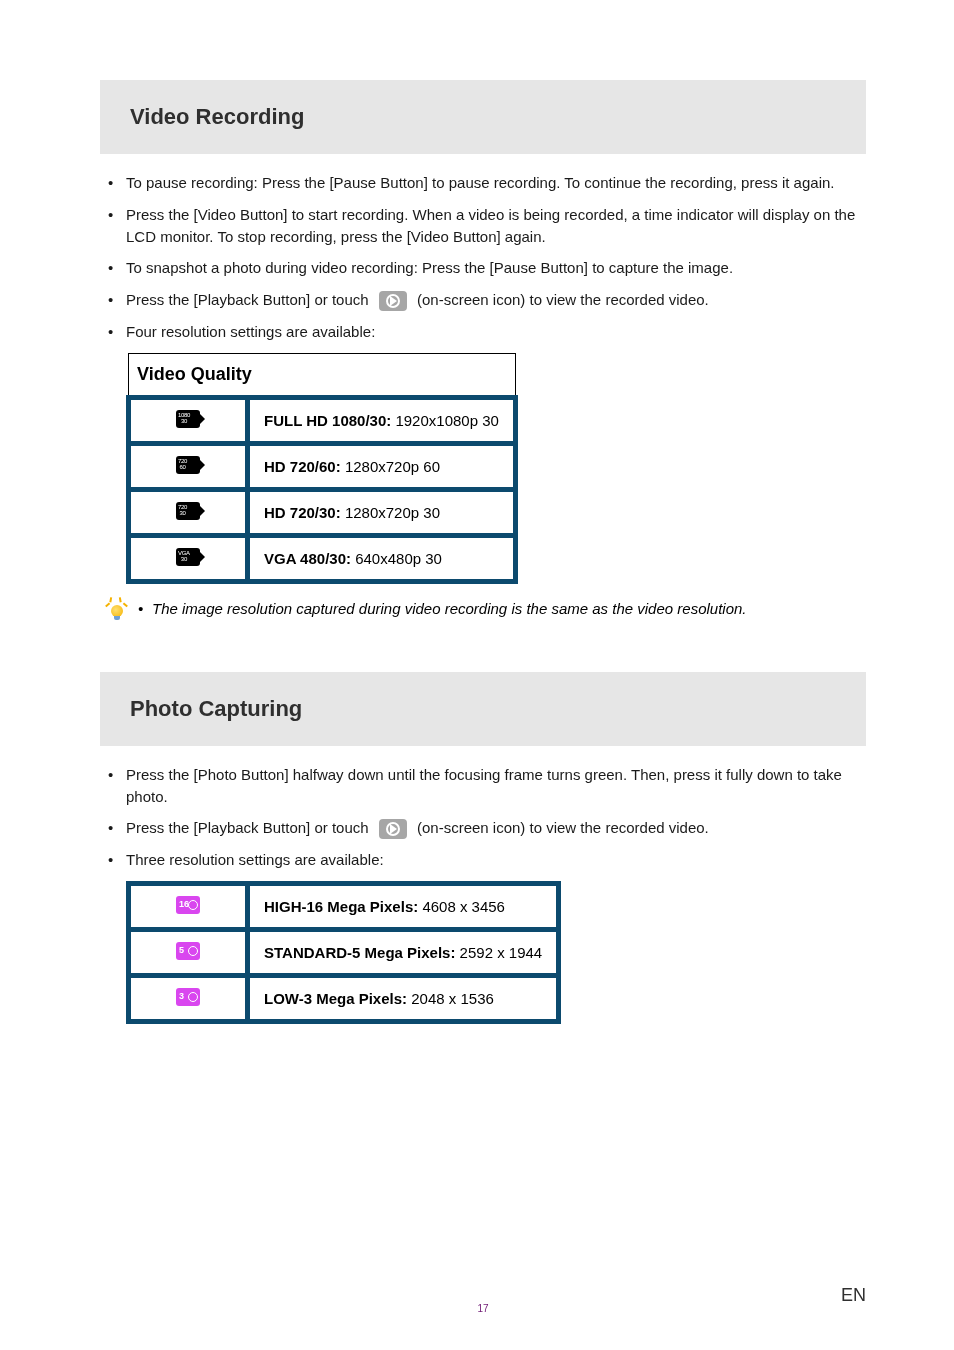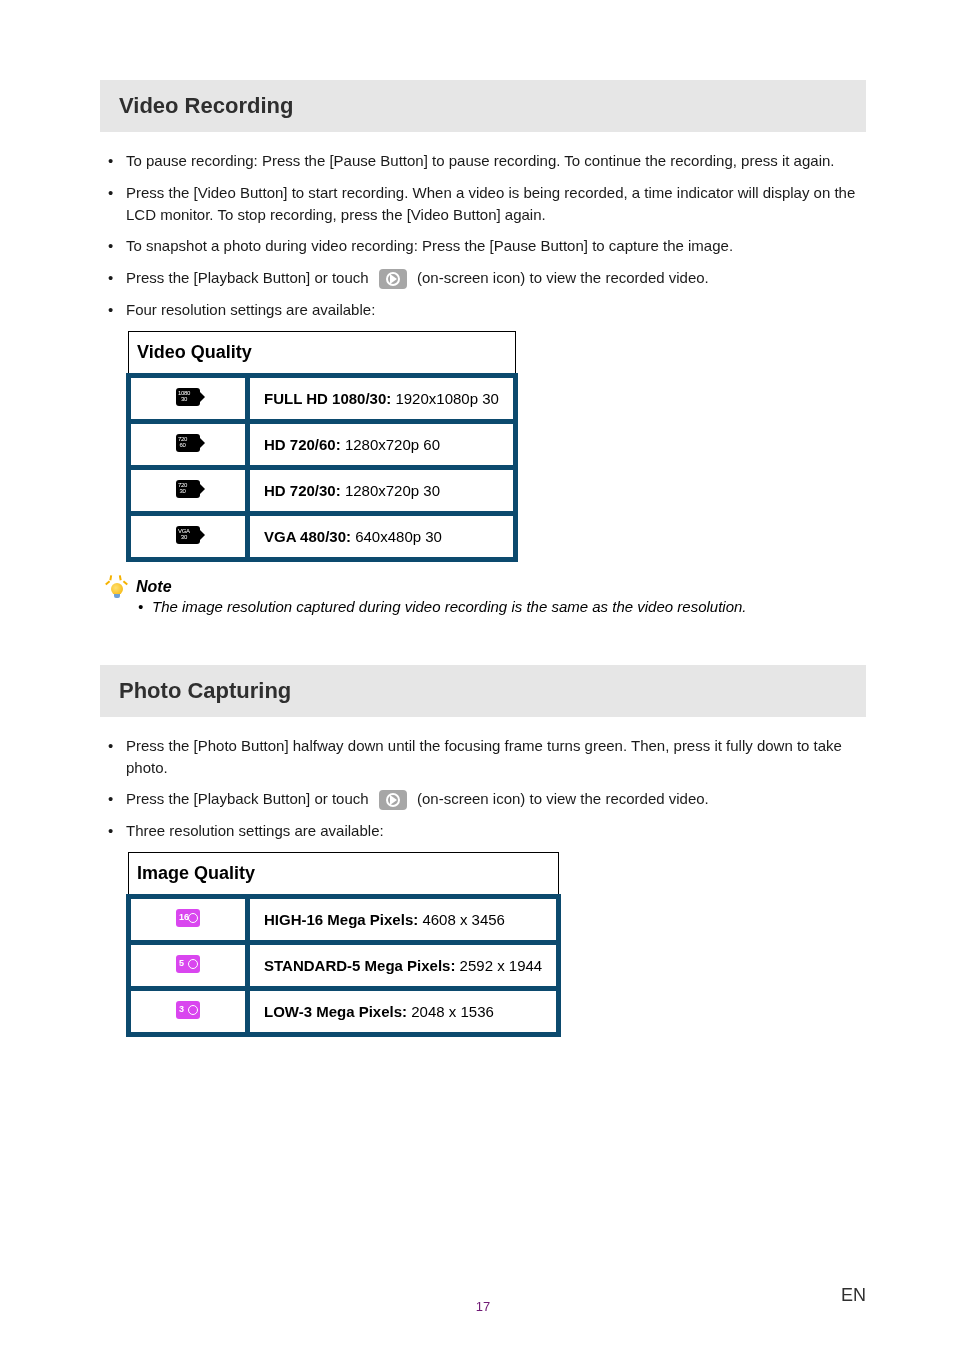--- a/index.html
+++ b/index.html
@@ -15,21 +15,21 @@
     position: relative;
     box-sizing: border-box;
     padding: 80px 88px 0 100px;
   }
   .section-bar {
     background: #e6e6e6;
     padding: 12px 18px;
     margin-bottom: 18px;
   }
   .section-bar h2 {
-    margin: 1px;
+    margin: 12px;
     font-size: 22px;
     font-weight: bold;
     color: #2f2f2f;
   }
   ul.bullets {
     list-style: none;
     padding: 0;
     margin: 0 0 10px 0;
   }
   ul.bullets > li {
@@ -199,21 +199,21 @@
   .footer {
     position: absolute;
     bottom: 36px;
     left: 0;
     width: 100%;
     box-sizing: border-box;
     padding: 0 88px 0 100px;
   }
   .page-num {
     text-align: center;
-    font-size: 13px;
+    font-size: 10px;
     color: #701a75;
   }
   .lang {
     position: absolute;
     right: 88px;
     bottom: 8px;
     font-size: 18px;
     color: #2f2f2f;
   }
   .bold { font-weight: bold; }
@@ -266,44 +266,40 @@
   <div class="note-row">
     <div class="note-icon">
       <span class="ray r1"></span>
         <span class="ray r2"></span>
         <span class="ray r3"></span>
         <span class="ray r4"></span>
       <span class="bulb"></span>
         <span class="base"></span>
     </div>
     <div class="note-body">
-      <p class="note-title">Note</p>
       <p class="note-text">The image resolution captured during video recording is the same as the video resolution.</p>
     </div>
   </div>
 
   <div class="section-bar">
     <h2>Photo Capturing</h2>
   </div>
 
   <ul class="bullets">
     <li>Press the [Photo Button] halfway down until the focusing frame turns green. Then, press it fully down to take photo.</li>
     <li>
       <span>Press the [Playback Button] or touch </span>
       <span class="inline-icon"></span>
       <span> (on-screen icon) to view the recorded video.</span>
     </li>
     <li>Three resolution settings are available:</li>
   </ul>
 
   <table class="qual">
     <tbody>
-        <tr>
-          <th colspan="2">Image Quality</th>
-        </tr>
     <tr>
       <td class="iconcell"><span class="img-badge"><span class="num">16</span></span></td>
       <td><span class="bold">HIGH-16 Mega Pixels:</span><span> 4608 x 3456</span></td>
     </tr>
     <tr>
       <td class="iconcell"><span class="img-badge"><span class="num">5</span></span></td>
       <td><span class="bold">STANDARD-5 Mega Pixels:</span><span> 2592 x 1944</span></td>
     </tr>
     <tr>
       <td class="iconcell"><span class="img-badge"><span class="num">3</span></span></td>

